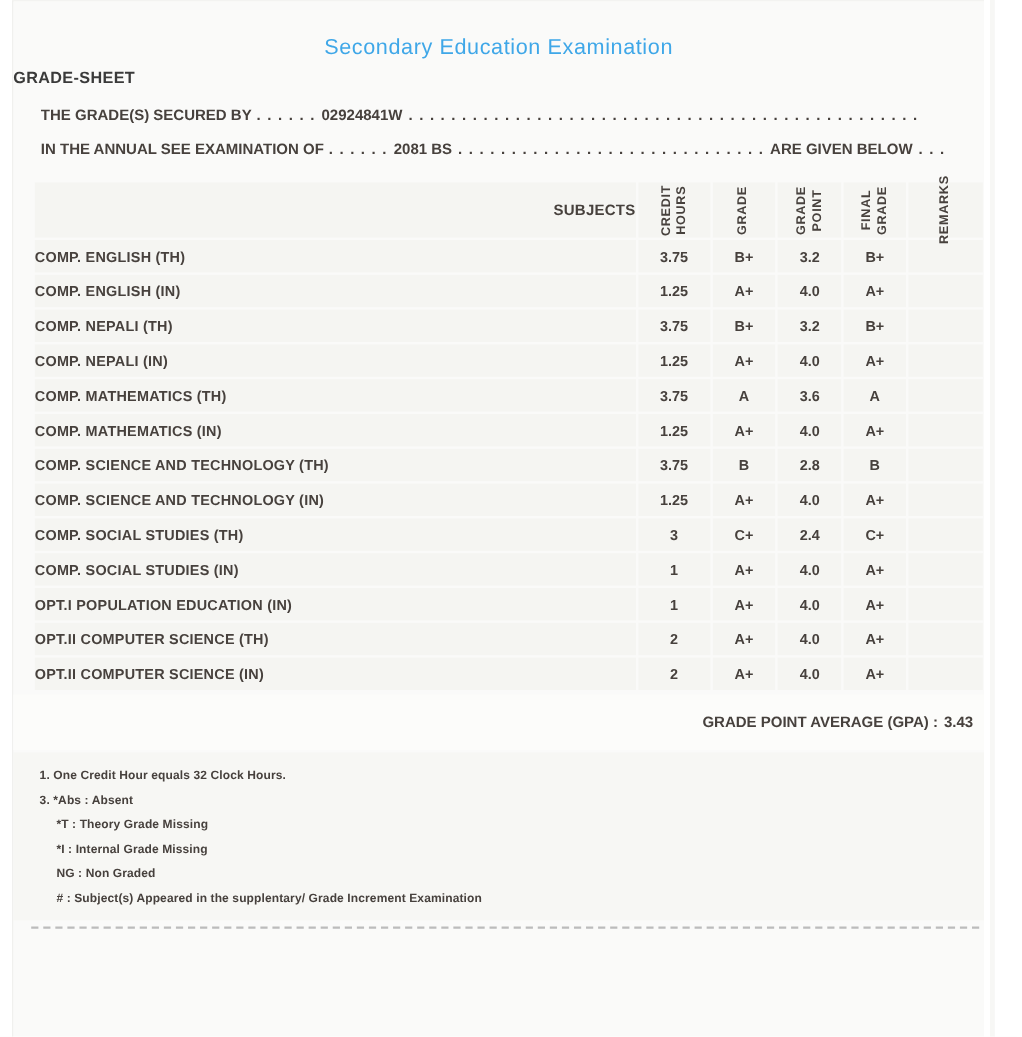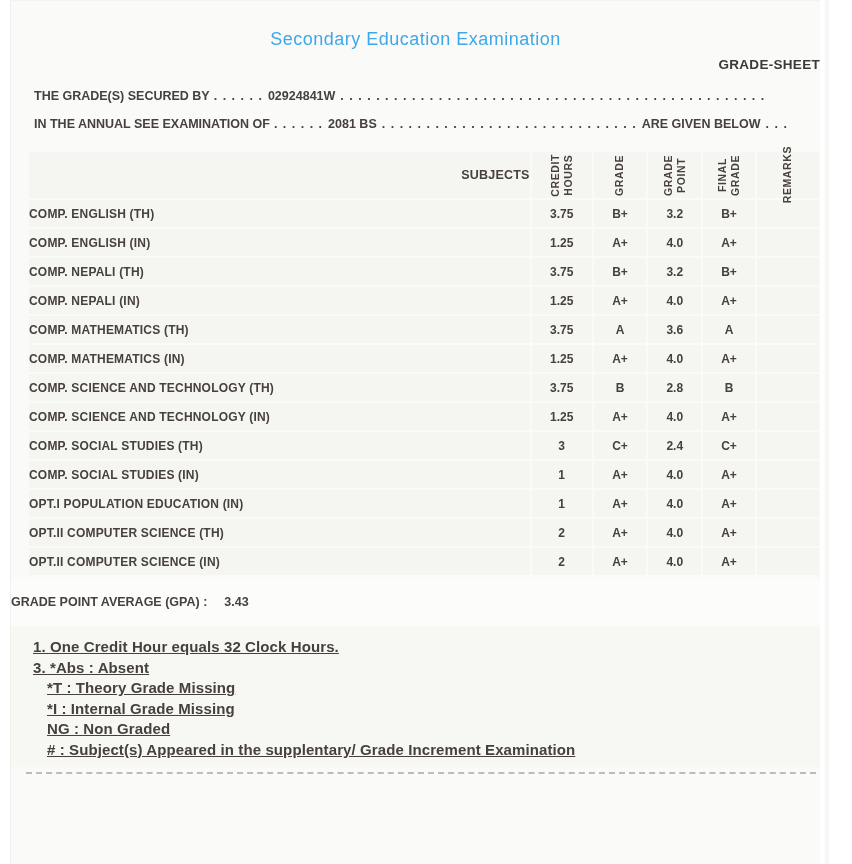--- a/index.html
+++ b/index.html
@@ -18,21 +18,21 @@
   .right-strip {
     position: absolute; left: 825px; top: 0; width: 4px; height: 864px;
     background: #f7f7f5;
   }
   .title {
     margin: 28px 0 0; text-align: center;
     font-size: 18px; font-weight: 400; letter-spacing: 0.5px;
     color: var(--accent-blue, #3fa7e8);
   }
   .subtitle {
-    margin: 7px 0 0; text-align: right;
+    margin: 7px 0 0; text-align: left;
     font-size: 13.5px; font-weight: 700; letter-spacing: 0.3px;
     color: var(--heading-text, #3a3a3a);
   }
   .info { margin: 10px 0 0 23px; }
   .info-line {
     height: 28px; line-height: 28px; white-space: nowrap; overflow: hidden;
     font-size: 12.5px; font-weight: 700; color: var(--body-text, #47413d);
   }
   .info-line .dots { letter-spacing: 1px; margin: 0 4px; }
   .info-line .val, .info-line .suffix { margin: 18px 1px; }
@@ -53,33 +53,33 @@
     writing-mode: vertical-rl; transform: rotate(180deg);
     white-space: pre-line; text-align: center;
     font-size: 10.5px; line-height: 1.25; letter-spacing: 0.6px;
   }
   tbody td { height: 27px; font-size: 12px; }
   td.subject { text-align: left; padding-left: 7px; letter-spacing: 0.2px; }
   td.center, th.center { text-align: center; }
 
   .gpa-row {
     height: 46px; margin-top: 2px; padding-right: 9px;
-    display: flex; align-items: center; 
+    display: flex; align-items: center; justify-content: flex-end;
     background: var(--gpa-strip-bg, #fcfcfa);
-    font-size: 12.5px; font-weight: 700; color: var(--body-text, #47413d); gap: 12px;
+    font-size: 12.5px; font-weight: 700; color: var(--body-text, #47413d);
   }
   .gpa-row .gpa-value { margin-left: 5px; }
 
   .notes {
     margin-top: 2px; background: var(--notes-bg, #f7f7f4);
     padding: 10px 10px 6px 22px;
   }
   .note {
-    line-height: 20.6px; font-size: 15px; font-weight: 700;
-    color: var(--body-text, #47413d); letter-spacing: 0.1px; text-decoration: underline;
+    line-height: 20.6px; font-size: 10px; font-weight: 700;
+    color: var(--body-text, #47413d); letter-spacing: 0.1px;
   }
   .note.indent { padding-left: 14px; }
 
   .dashed {
     border-top: 2px dashed var(--dashed-line, #bcbcbc);
     margin: 5px 4px 0 15px;
   }
 </style>
 </head>
 <body>

